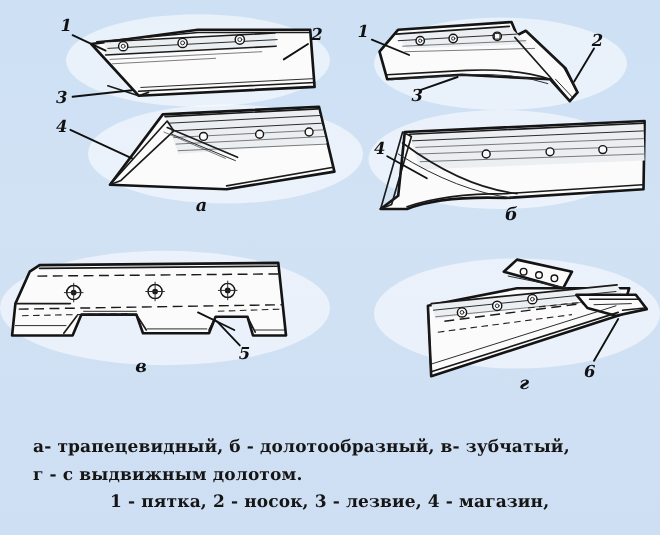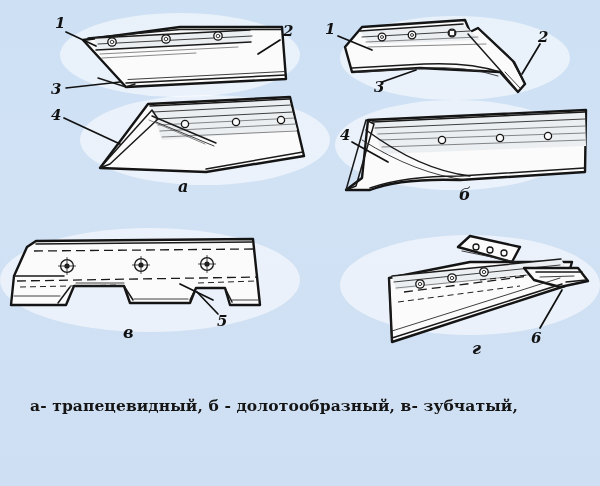--- a/index.html
+++ b/index.html
@@ -319,15 +319,17 @@
         <text class="callout-num" x="531" y="343">6</text>
 
         <text class="panel-letter" x="472" y="354">г</text>
       </g>
 
     </svg>
   </div>
 
   <div class="caption-block">
     <div class="caption-line">а- трапецевидный, б - долотообразный, в- зубчатый,</div>
+    <div class="caption-line">г - с выдвижным долотом.</div>
+    <div class="caption-line indent-1">1 - пятка, 2 - носок, 3 - лезвие, 4 - магазин,</div>
   </div>
 
 </div>
 
 </body></html>

